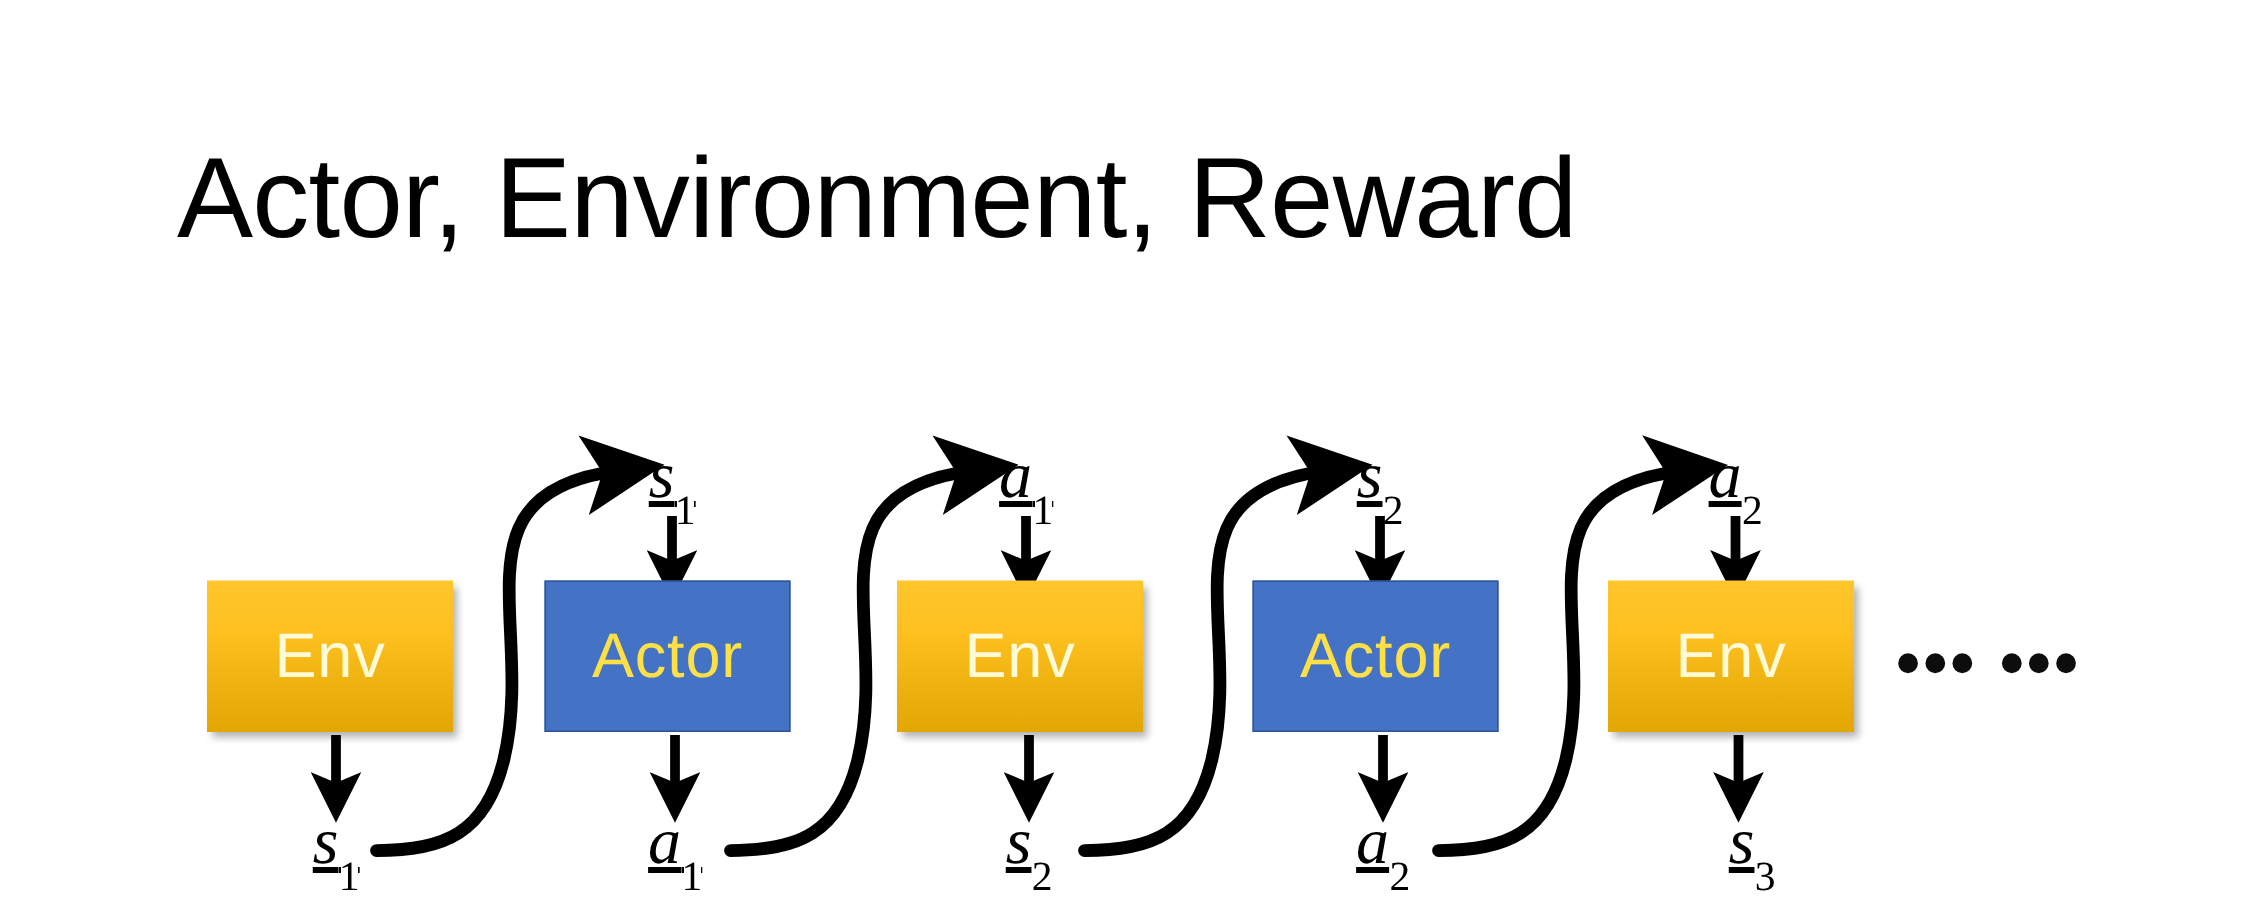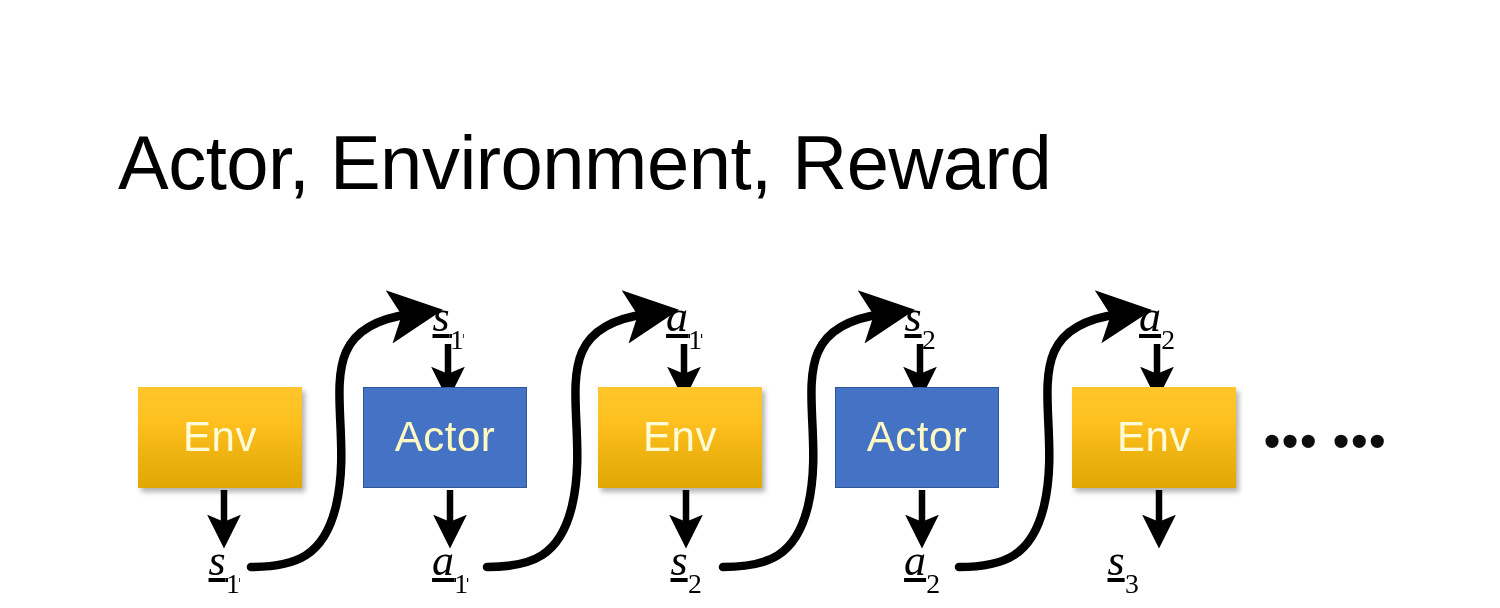--- a/index.html
+++ b/index.html
@@ -5,21 +5,21 @@
   html,body{margin:0;padding:0;background:#ffffff;}
   body{
     width:1500px;height:608px;position:relative;overflow:hidden;
     font-family:"Liberation Sans",sans-serif;
     -webkit-font-smoothing:antialiased;
   }
   #slide{position:absolute;inset:0;background:#fff;}
 
   
   #title{
-    position:absolute; left:118px; top:125px;
+    position:absolute; left:118px; top:95px;
     font-family:"Liberation Sans",sans-serif;
     font-size:76px; font-weight:300; letter-spacing:-0.5px;
     color:#000000; white-space:nowrap; line-height:1;
   }
 
   
   #diagram{position:absolute;left:0;top:0;width:1500px;height:608px;}
   #curves{position:absolute;left:0;top:0;width:1500px;height:608px;overflow:visible;}
 
   
@@ -36,21 +36,21 @@
   }
   .node.env{
     background:linear-gradient(to bottom,#FFC62B 0%,#FDC01F 35%,#F0B412 65%,#E2A705 100%);
     box-shadow:3px 4px 5px rgba(0,0,0,0.30);
   }
   .node.env .node-label{color:#FFFBD6;}
   .node.actor{
     background:#4472C4;
     border:1.5px solid #2F5597;
   }
-  .node.actor .node-label{color:#fef9c3;}
+  .node.actor .node-label{color:#fde047;}
 
   
   .mlabel{
     position:absolute;
     font-family:"Liberation Serif","DejaVu Serif",serif;
     font-style:italic; font-size:44px; color:#000; line-height:1;
     white-space:nowrap; transform:translateX(-50%);text-decoration:underline;
   }
   .mlabel sub{
     font-style:normal; font-size:0.63em; line-height:0;
@@ -141,20 +141,20 @@
     </div>
     <div class="mlabel" style="left:450px;top:539px;">
       <span>a</span><sub>1</sub>
     </div>
     <div class="mlabel" style="left:686px;top:539px;">
       <span>s</span><sub>2</sub>
     </div>
     <div class="mlabel" style="left:922px;top:539px;">
       <span>a</span><sub>2</sub>
     </div>
-    <div class="mlabel" style="left:1123px;top:539px;">
+    <div class="mlabel" style="left:1168px;top:539px;">
       <span>s</span><sub>3</sub>
     </div>
 
     <div id="dots">••• •••</div>
 
   </div>
 </div>
 
 </body></html>

